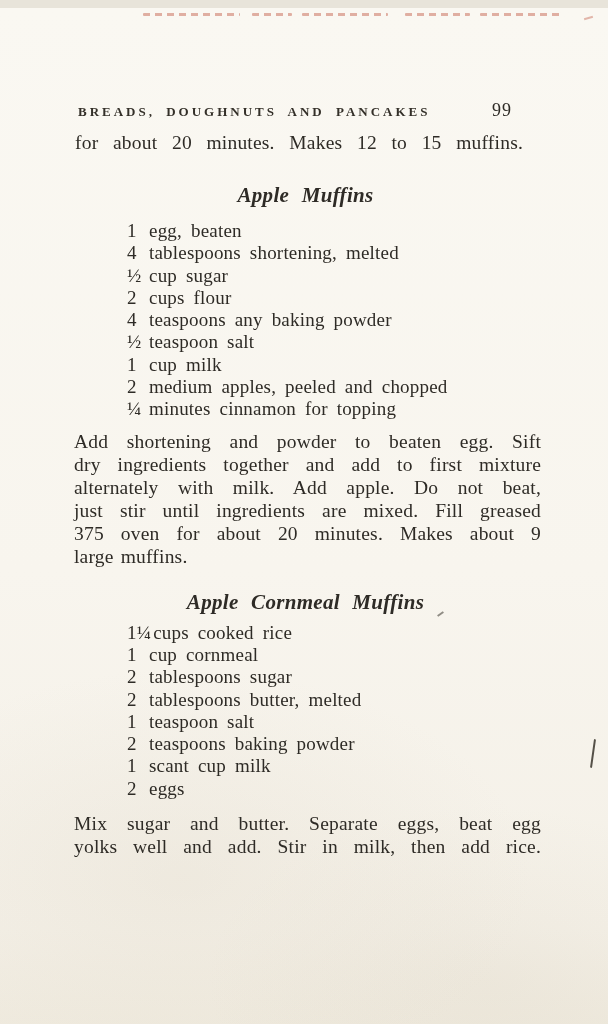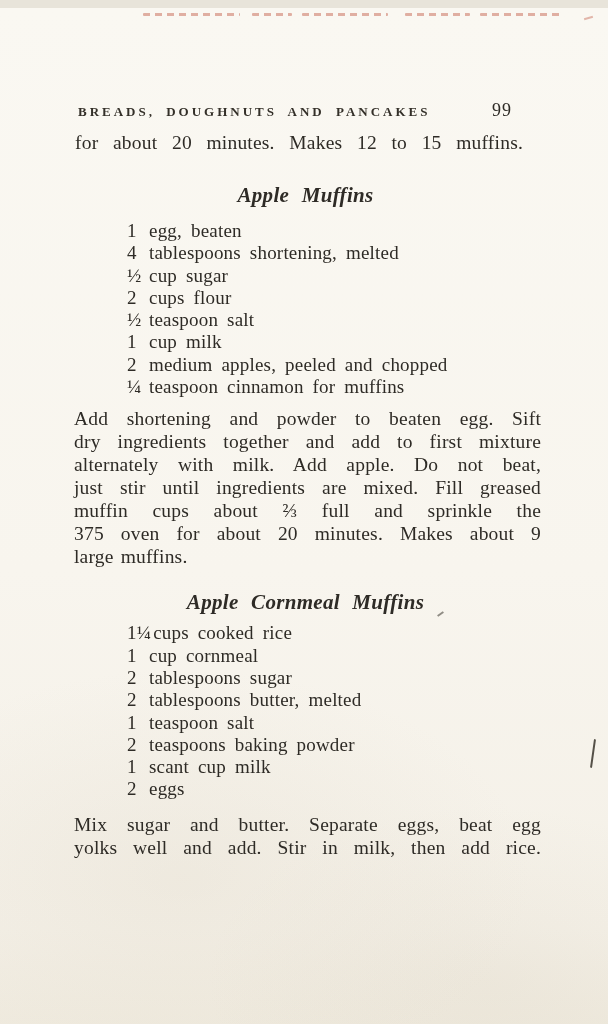--- a/index.html
+++ b/index.html
@@ -96,32 +96,32 @@
 
     <div class="body-text intro">for about 20 minutes. Makes 12 to 15 muffins.</div>
 
     <h2 class="recipe-title">Apple Muffins</h2>
 
     <div class="ingredients">
       <div class="ing-row"><span class="qty">1</span><span>egg, beaten</span></div>
       <div class="ing-row"><span class="qty">4</span><span>tablespoons shortening, melted</span></div>
       <div class="ing-row"><span class="qty">½</span><span>cup sugar</span></div>
       <div class="ing-row"><span class="qty">2</span><span>cups flour</span></div>
+      <div class="ing-row"><span class="qty">4</span><span>teaspoons any baking powder</span></div>
       <div class="ing-row"><span class="qty">½</span><span>teaspoon salt</span></div>
       <div class="ing-row"><span class="qty">1</span><span>cup milk</span></div>
       <div class="ing-row"><span class="qty">2</span><span>medium apples, peeled and chopped</span></div>
-      <div class="ing-row"><span class="qty">¼</span><span>teaspoon cinnamon for muffins</span></div>
+      <div class="ing-row"><span class="qty">¼</span><span>minutes cinnamon for topping</span></div>
     </div>
 
     <div class="body-text para">
       <div class="line">Add shortening and powder to beaten egg. Sift</div>
       <div class="line">dry ingredients together and add to first mixture</div>
       <div class="line">alternately with milk. Add apple. Do not beat,</div>
       <div class="line">just stir until ingredients are mixed. Fill greased</div>
-      <div class="line">muffin cups about ⅔ full and sprinkle the</div>
       <div class="line">375 oven for about 20 minutes. Makes about 9</div>
       <div class="line last">large muffins.</div>
     </div>
 
     <h2 class="recipe-title second">Apple Cornmeal Muffins</h2>
 
     <div class="ingredients rice-ingredients">
       <div class="ing-row"><span class="qty">1¼</span><span>cups cooked rice</span></div>
       <div class="ing-row"><span class="qty">1</span><span>cup cornmeal</span></div>
       <div class="ing-row"><span class="qty">2</span><span>tablespoons sugar</span></div>

